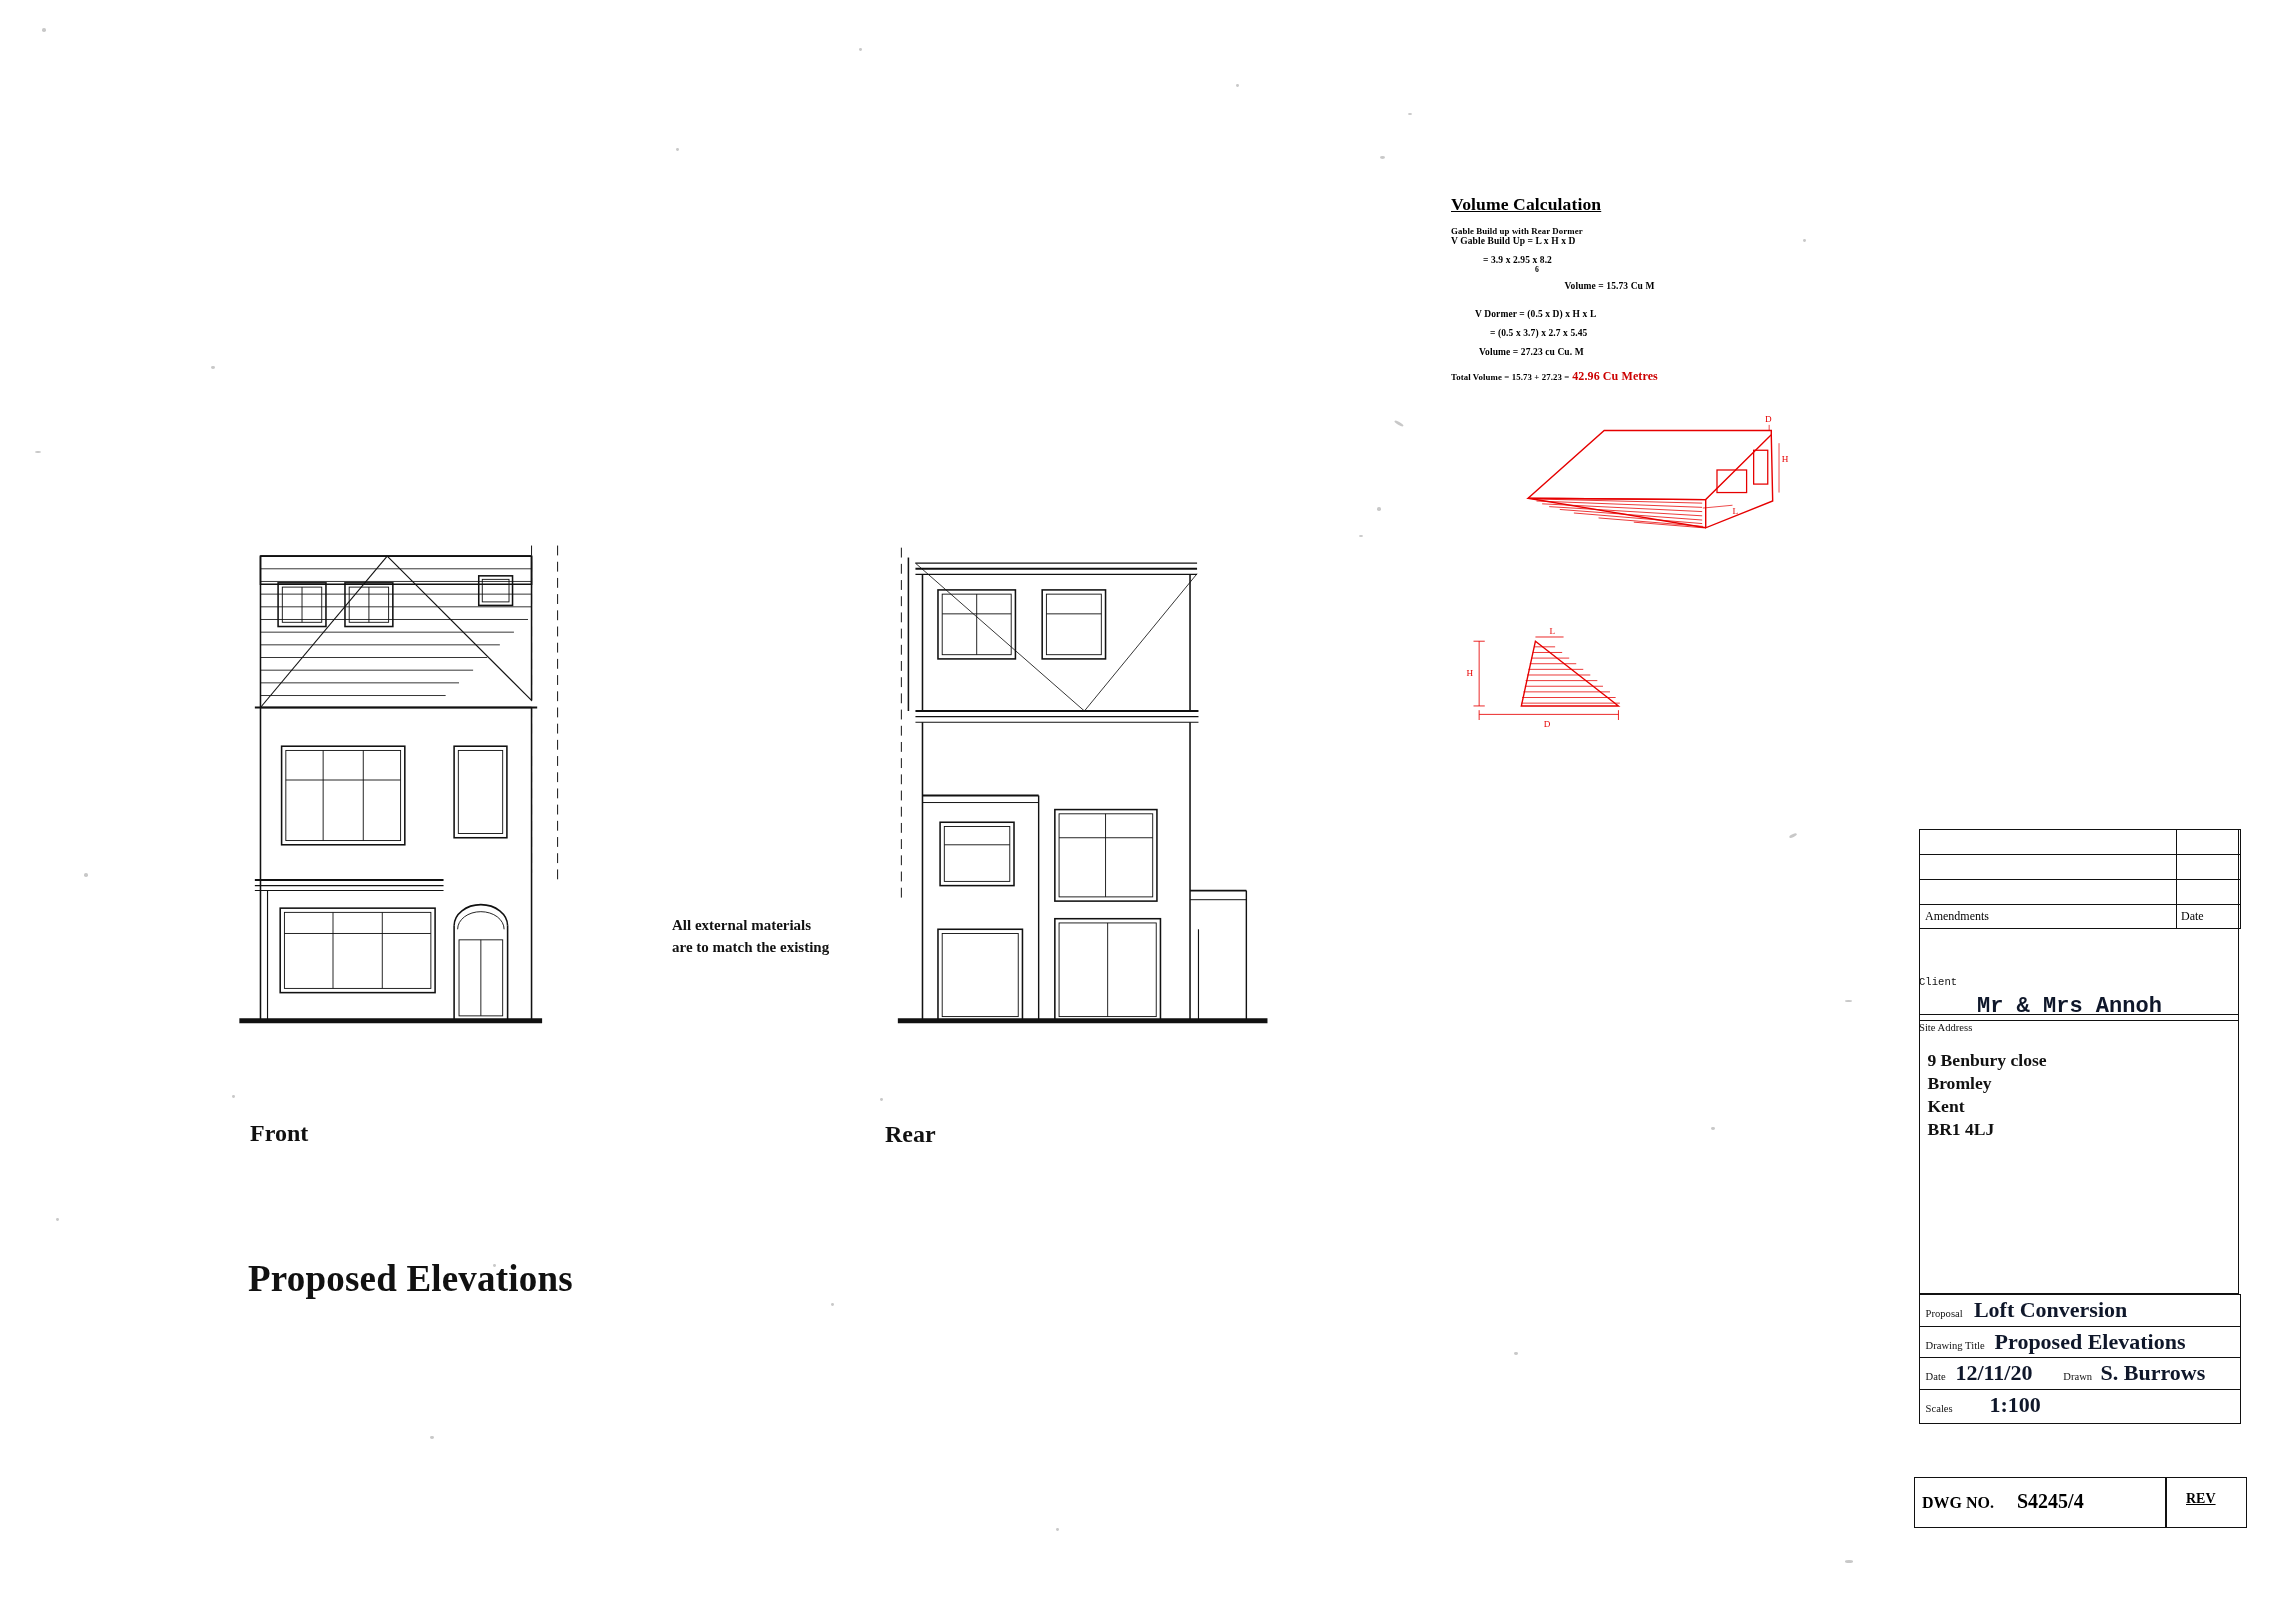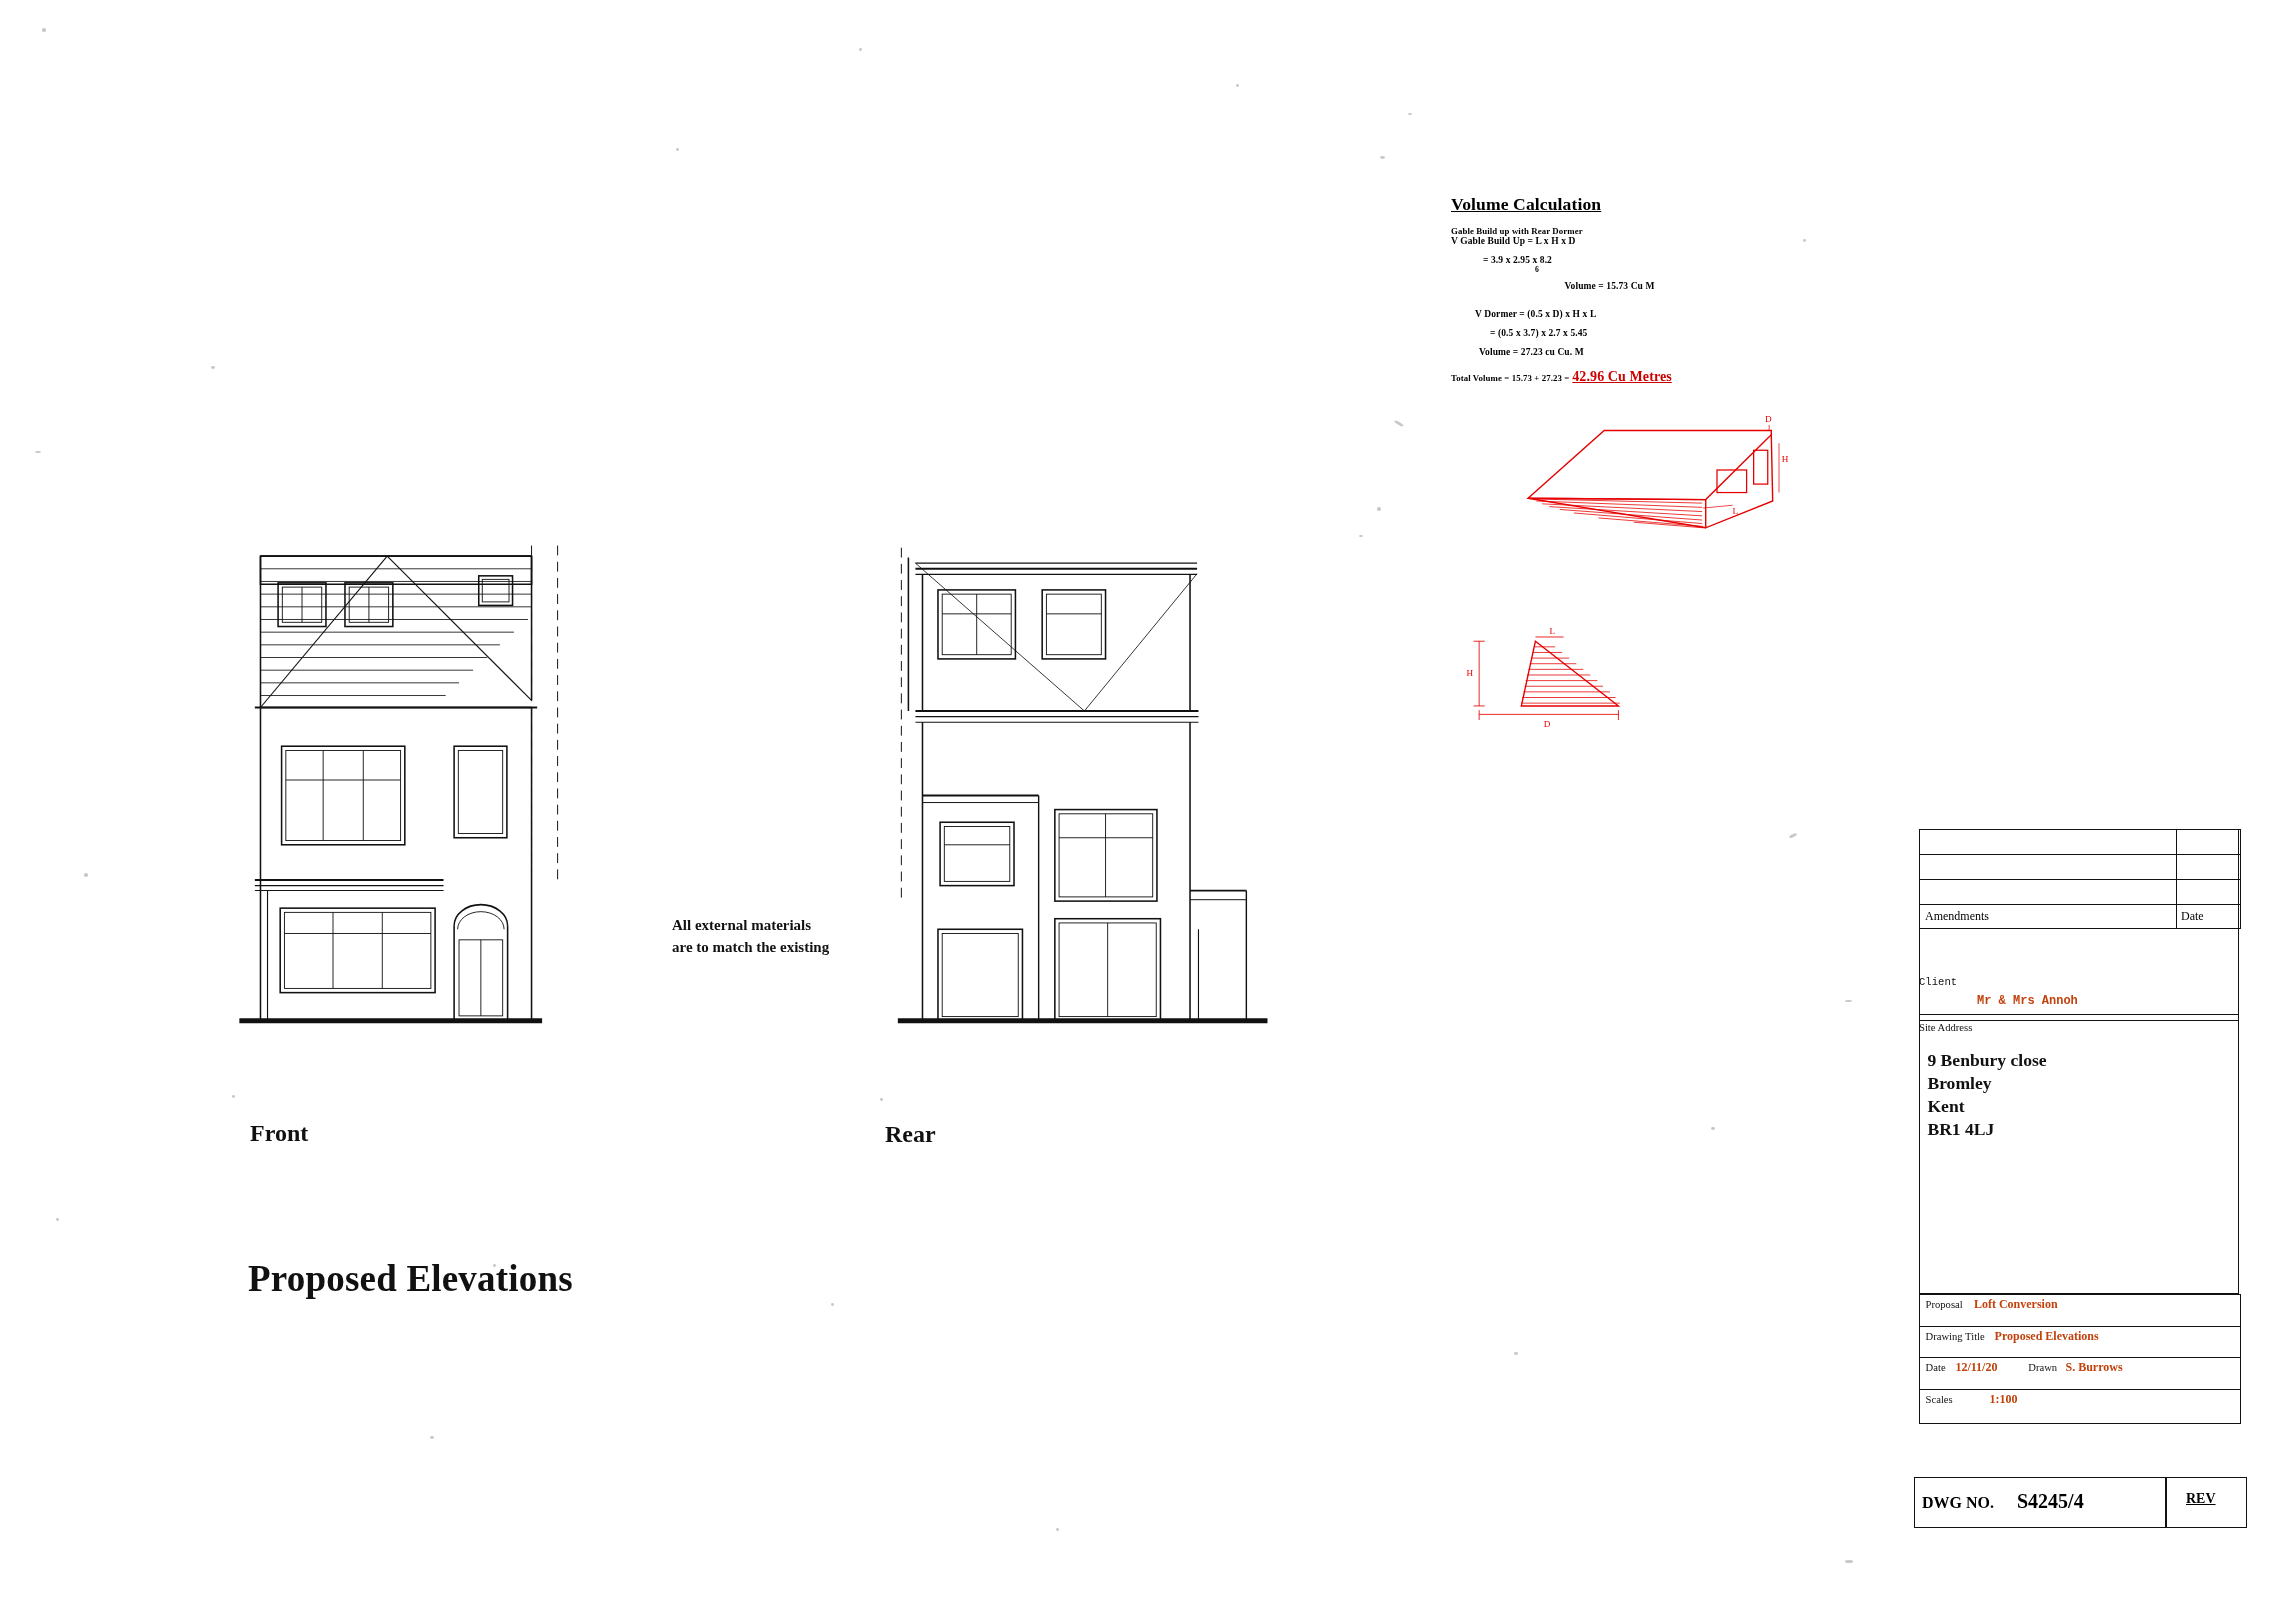--- a/index.html
+++ b/index.html
@@ -36,21 +36,21 @@
   .bigtitle{position:absolute;font-size:37px;font-weight:bold;color:#111;letter-spacing:0.2px;}
 
   
   .tb{position:absolute;left:1919px;top:829px;width:320px;border:1.1px solid #111;}
   .tb .row{border-bottom:1.1px solid #111;height:24px;position:relative;}
   .tb .row:last-child{border-bottom:none;}
   .tb .vline{position:absolute;top:0;bottom:0;left:256px;width:1.1px;background:#111;}
   .tb .amend{position:absolute;left:5px;top:4.2px;font-size:12px;}
   .tb .date{position:absolute;left:261px;top:4.2px;font-size:12px;}
   .lbl{font-size:10.6px;color:#111;}
-  .val{font-size:12px;font-weight:bold;color:#c2410c;}
+  .val{font-size:22px;font-weight:bold;color:#0f172a;}
   .addr{font-size:17.6px;font-weight:bold;color:#111;line-height:1.32;}
 
   .tb3{position:absolute;left:1919px;top:1294px;width:320px;border:1.1px solid #111;}
   .tb3 .r{position:relative;border-bottom:1.1px solid #111;padding:2.1px 5.6px 3.5px 5.6px;}
   .tb3 .r:last-child{border-bottom:none;}
 
   .dwgbox{position:absolute;left:1914px;top:1477px;width:331px;height:49px;border:1.7px solid #111;}
   .dwgbox .sep{position:absolute;left:250px;top:0;bottom:0;width:1.7px;background:#111;}
   .dwgno{position:absolute;left:7px;top:15.5px;font-size:16px;font-weight:bold;}
   .dwgval{position:absolute;left:102px;top:12px;font-size:20px;font-weight:bold;}
@@ -236,21 +236,21 @@
     <div class="l sm" style="margin-top:11.3px;">Gable Build up with Rear Dormer</div>
     <div class="l" style="margin-top:0;">V Gable Build Up = L x H x D</div>
     <div class="l ind" style="margin-top:8.4px;">= 3.9 x 2.95 x 8.2</div>
     <div class="l ind" style="margin-left:84px;margin-top:0.7px;font-size:7.7px;">6</div>
     <div class="l ind2 c" style="margin-top:6.3px;">Volume = 15.73 Cu M</div>
     <div class="l ind2" style="margin-top:18.3px;margin-left:24px;">V Dormer = (0.5 x D) x H x L</div>
     <div class="l ind2" style="margin-top:9.2px;margin-left:39px;">= (0.5 x 3.7) x 2.7 x 5.45</div>
     <div class="l ind2" style="margin-top:9.2px;margin-left:28px;">Volume = 27.23 cu Cu. M</div>
     <div style="margin-top:11.3px;">
       <span class="l" style="font-size:8.8px;">Total Volume = 15.73 + 27.23 =</span>
-      <span class="l red" style="font-size:14px;text-decoration:underline;">42.96 Cu Metres</span>
+      <span class="l red" style="font-size:12px;">42.96 Cu Metres</span>
     </div>
   </div>
 
   <svg class="redwrap" viewBox="0 0 400 200">
     <g fill="none" stroke="#e60000" stroke-width="2">
       <path d="M10 118 L118 22 L355 22 L355 28 L262 120 Z"></path>
       <path d="M10 118 L262 120"></path>
       <path d="M262 120 L262 160 L357 122 L355 28"></path>
       <path d="M262 160 L10 118"></path>
 

